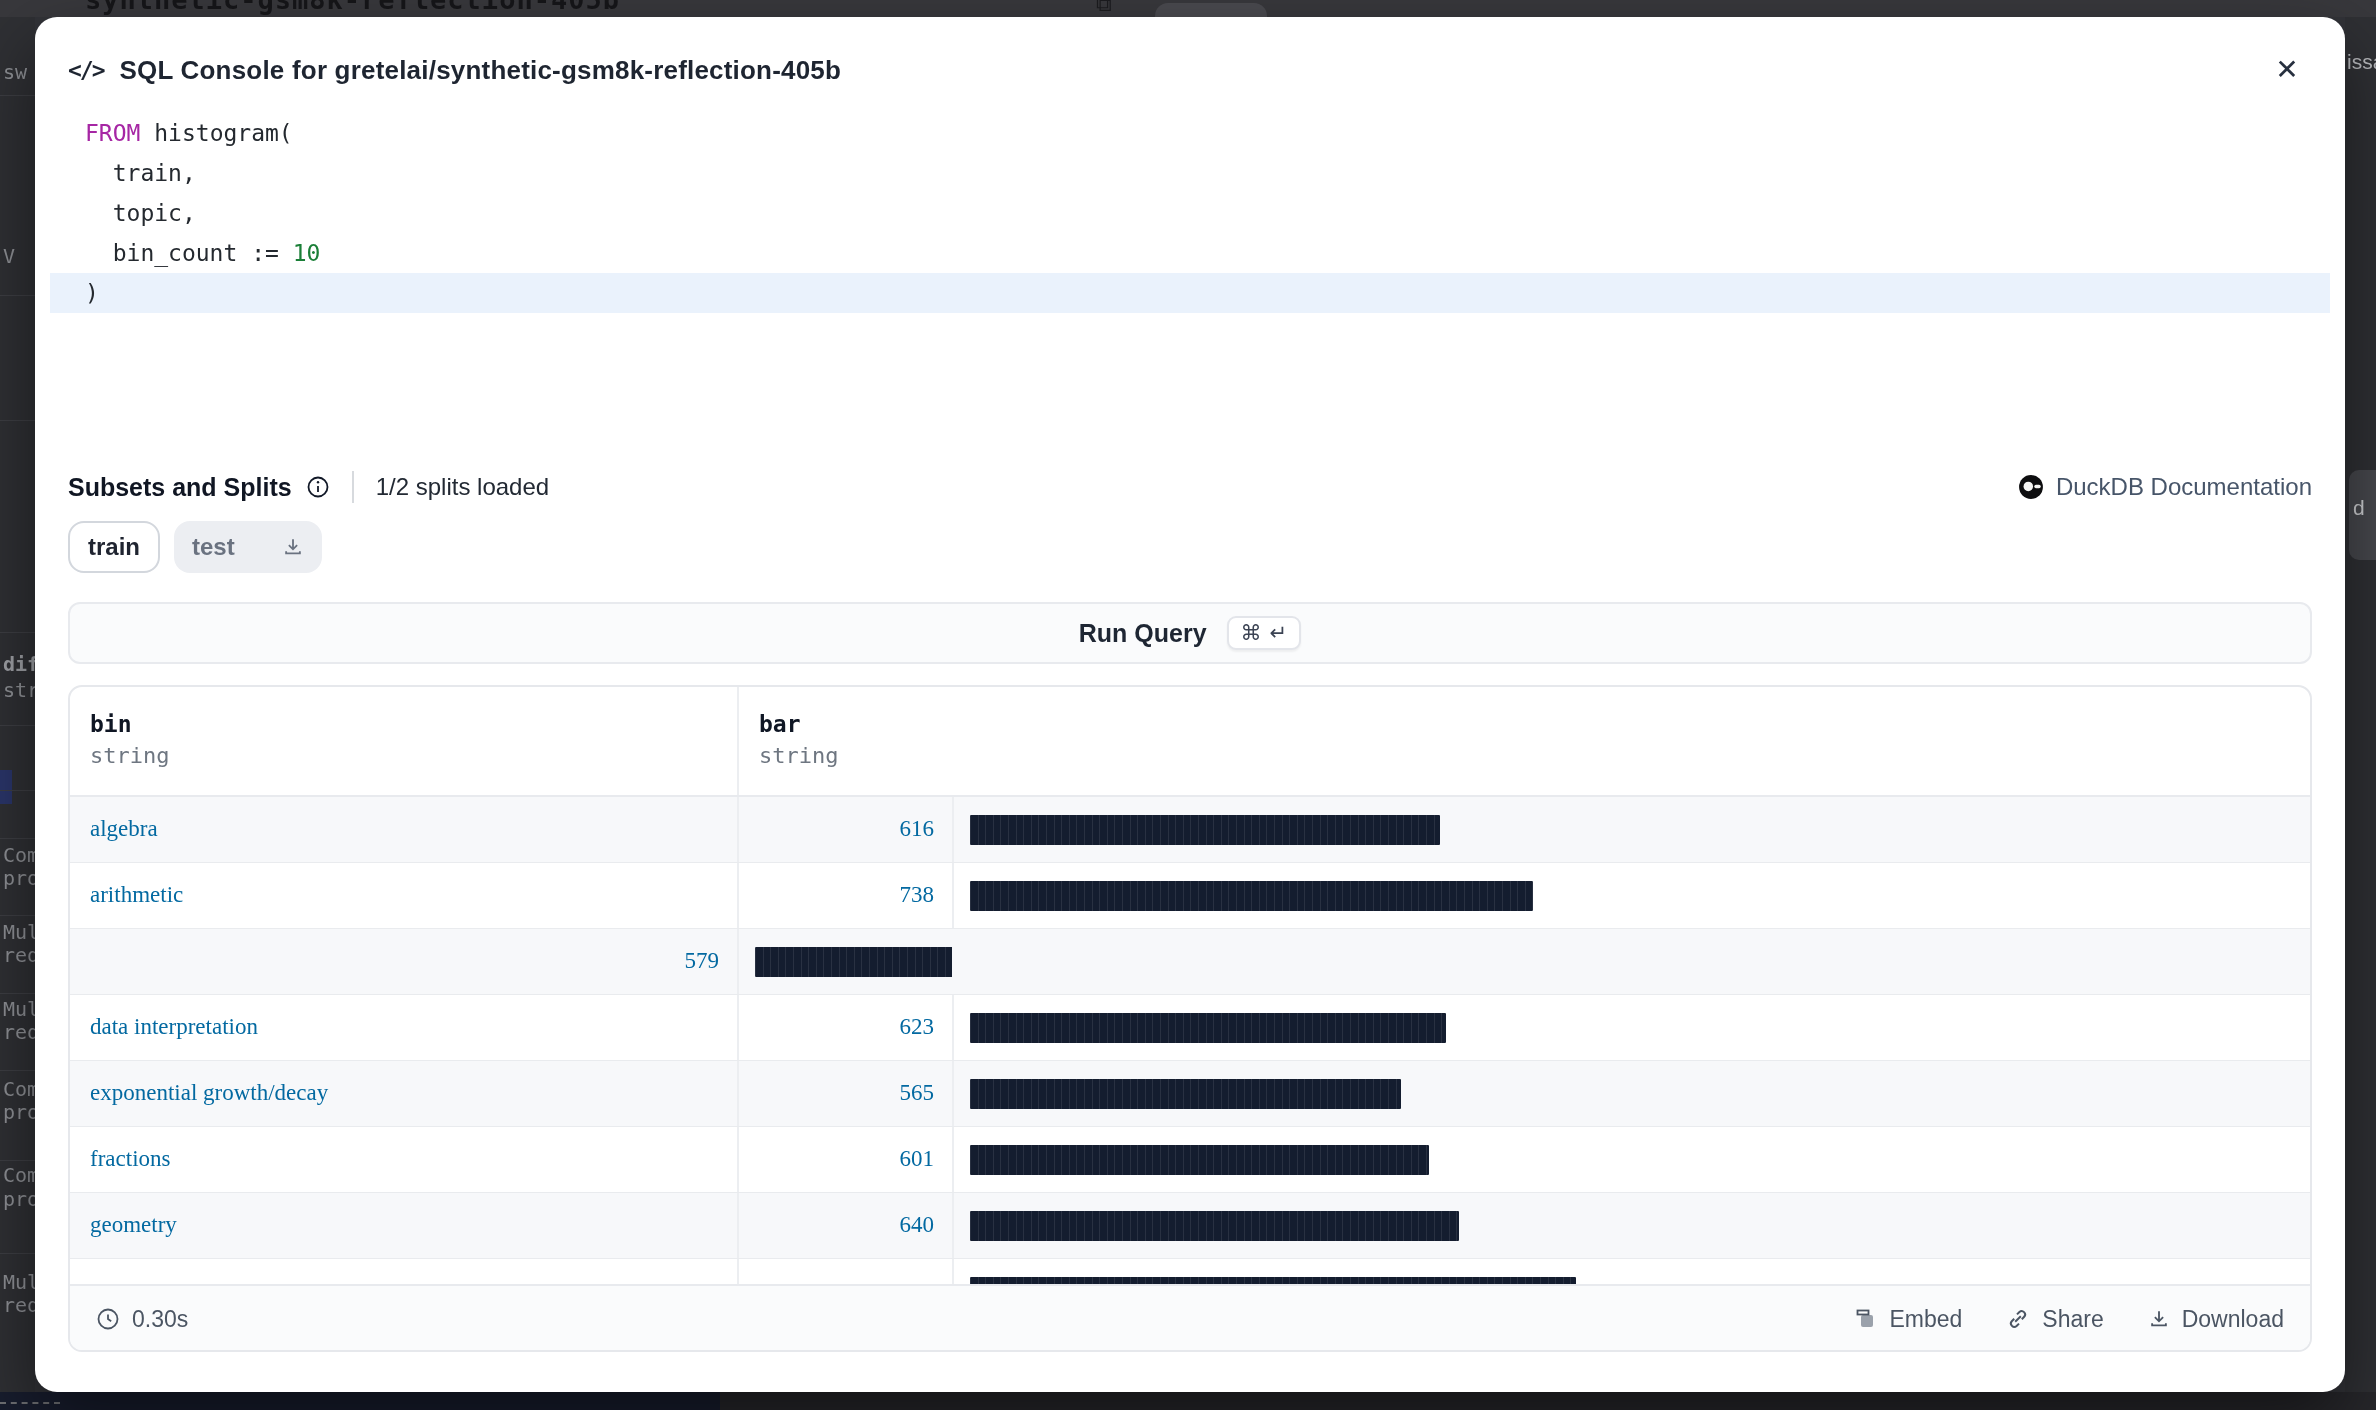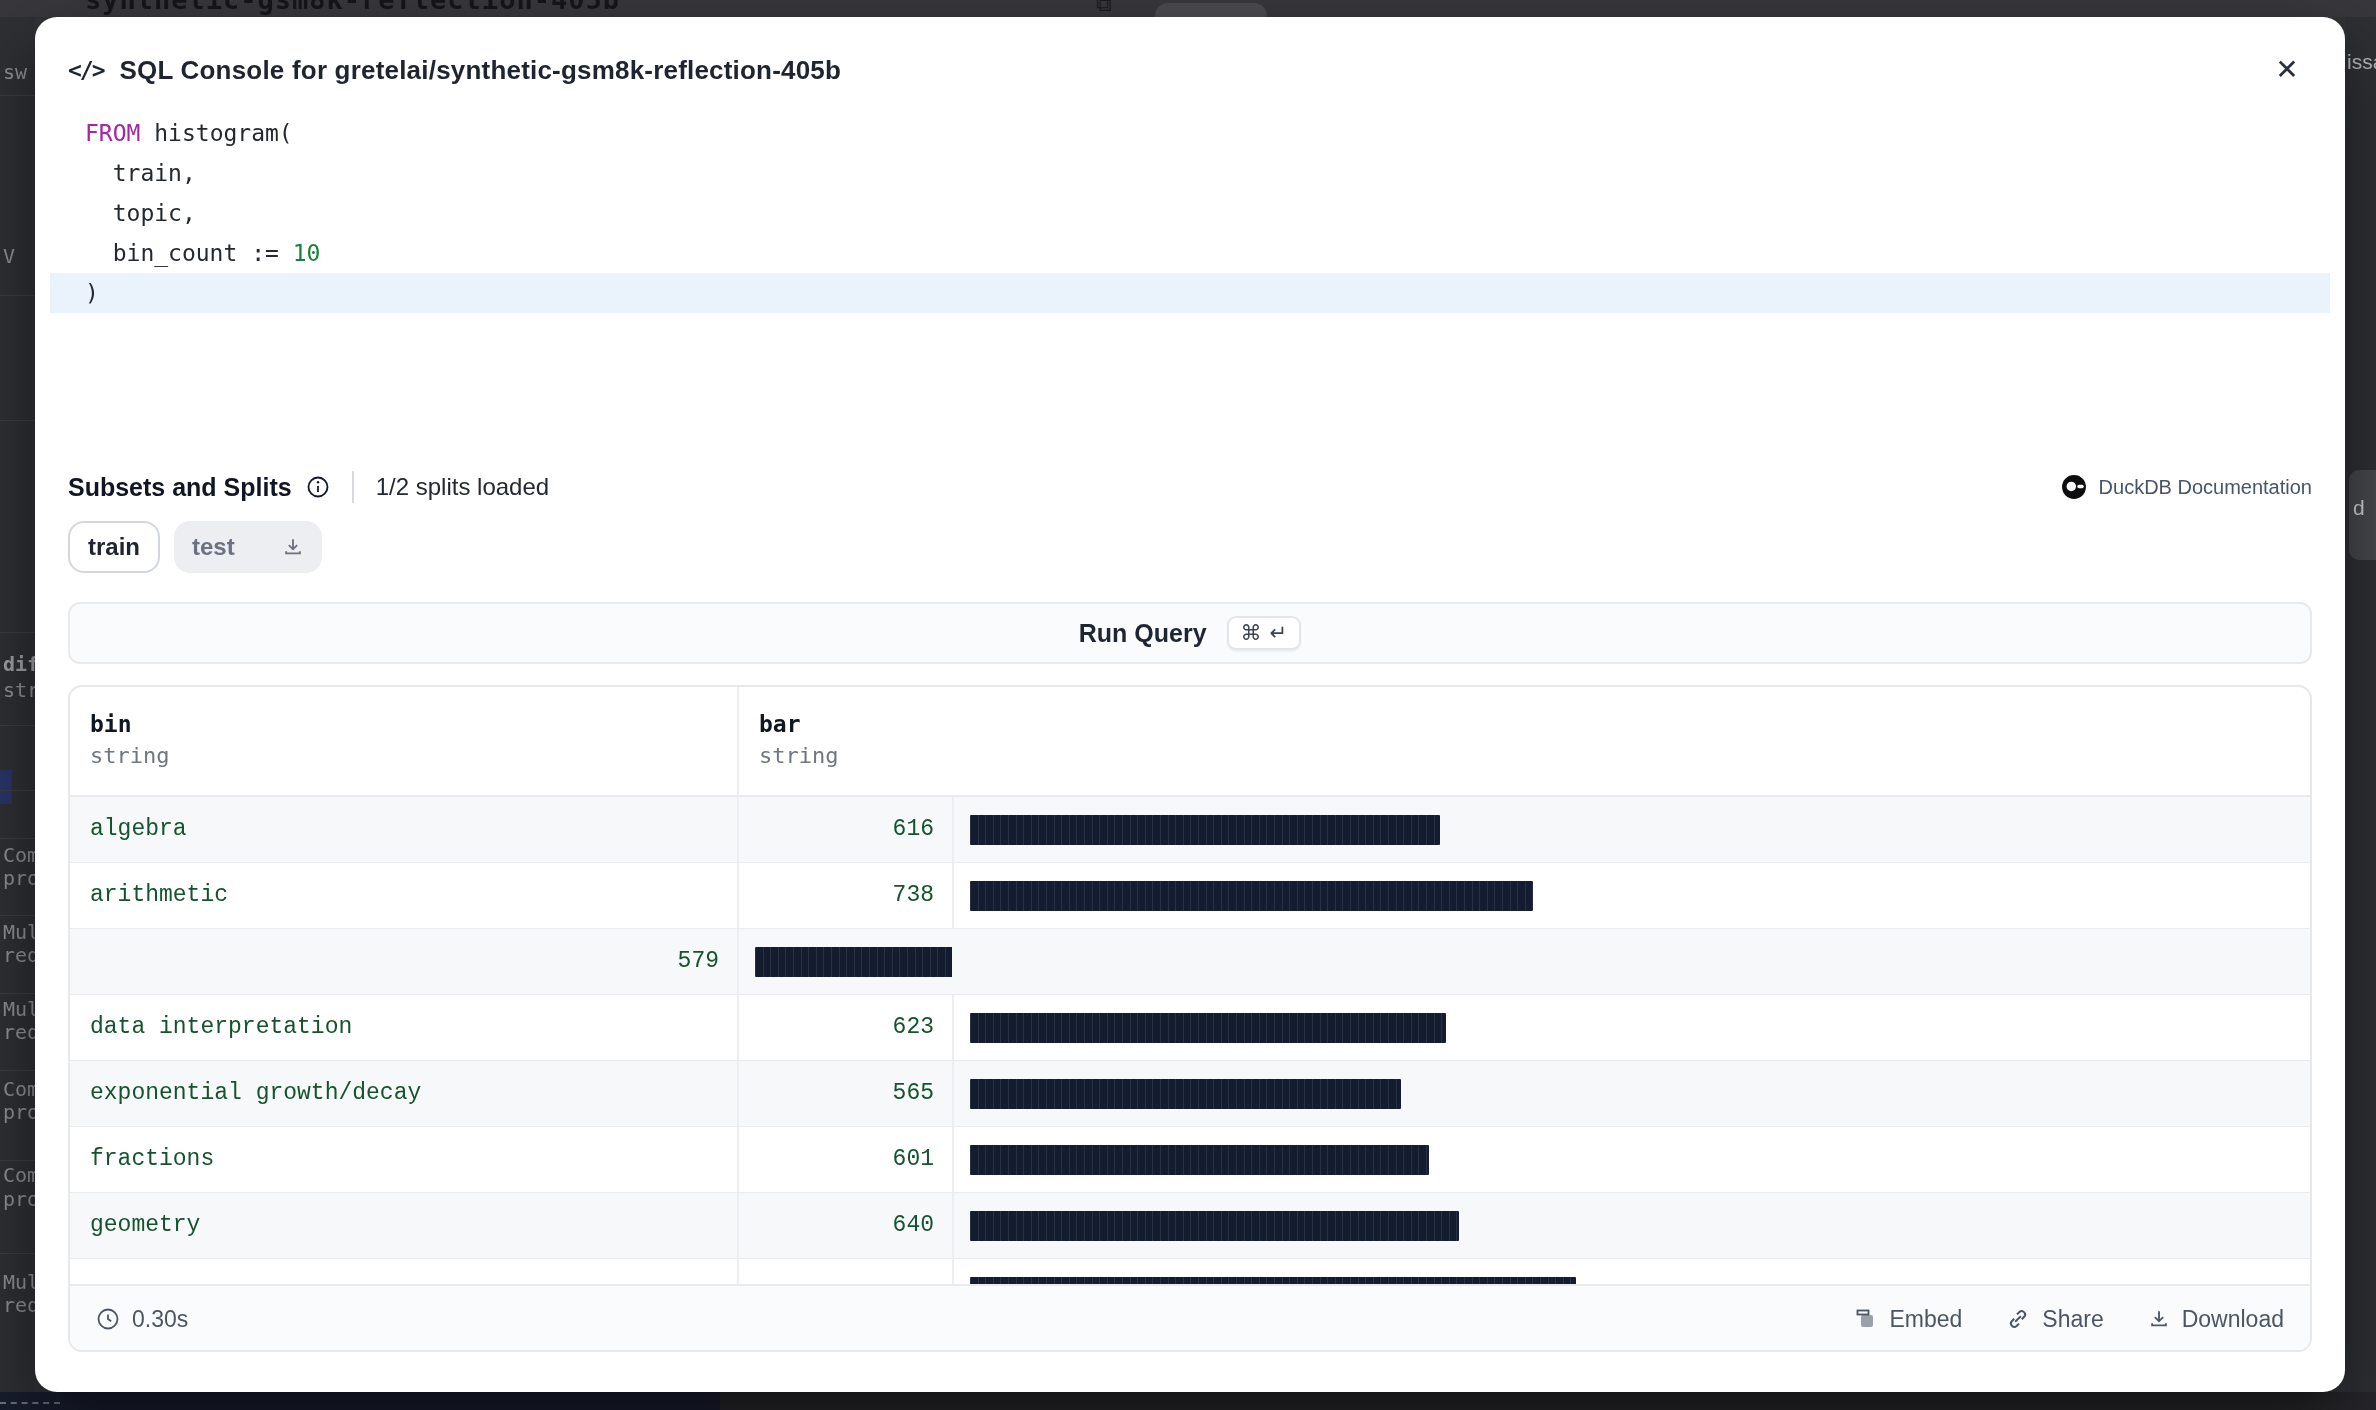--- a/index.html
+++ b/index.html
@@ -53,21 +53,21 @@
   .tok-number { color:#1a7f37; }
 
   
   .subsets-row { position:absolute; left:33px; top:448px; width:2244px; height:44px;
            display:flex; align-items:center; }
   .subsets-title { font-size:25px; font-weight:bold; color:#101623; }
   .info-icon { margin-left:14px; display:flex; cursor:pointer; }
   .v-div { width:2px; height:32px; background:#d7dade; margin:0 22px; }
   .splits-status { font-size:24px; color:#222933; }
   .doc-link { margin-left:auto; display:flex; align-items:center; gap:12px; color:#475569;
-           font-size:20px; cursor:pointer; }
+           font-size:24px; cursor:pointer; }
 
   
   .splits { position:absolute; left:33px; top:504px; display:flex; gap:14px; }
   .chip { display:flex; align-items:center; gap:10px; height:52px; padding:0 18px;
            border-radius:16px; font-size:24px; cursor:pointer; }
   .chip.active { background:#fff; border:2px solid #d3d7dd; font-weight:bold; color:#1f2430; }
   .chip.idle { background:#eceef2; color:#6a7280; font-weight:600;gap:47px; }
 
   
   .run-btn { position:absolute; left:33px; top:585px; width:2244px; height:62px;
@@ -83,22 +83,22 @@
            border:2px solid #e6e8ec; border-radius:14px; overflow:hidden; background:#fff; }
   .card-body { height:597px; overflow:hidden; }
   .tr, .thead-row { display:grid; grid-template-columns:667px 215px 1fr; }
   .thead-row { height:110px; border-bottom:2px solid #e8eaee; }
   .th { padding:24px 0 0 20px; font-family:"DejaVu Sans Mono", "Liberation Mono", monospace; }
   .th .cname { font-size:23px; font-weight:bold; color:#0f1624; }
   .th .ctype { font-size:22px; color:#6e7681; margin-top:6px; }
   .th + .th, .td + .td { border-left:2px solid #eceef1; }
   .tr { height:66px; border-bottom:1px solid #e9ebee; }
   .tr.odd { background:#f7f8fa; }
-  .td { font-family:Liberation Mono, monospace; font-size:23px;
-        color:#14532d; line-height:64px; white-space:nowrap; overflow:hidden; }
+  .td { font-family:Liberation Serif, serif; font-size:23px;
+        color:#0369a1; line-height:64px; white-space:nowrap; overflow:hidden; }
   .td-bin { padding-left:20px; }
   .td-count { text-align:right; padding-right:18px; }
   .td-bar { padding-left:16px; }
   .bar { height:30px; margin-top:18px; background:#141d2f; border-radius:1px;
         background-image:repeating-linear-gradient(90deg, rgba(255,255,255,.09) 0 1px, transparent 1px 7.6px); }
 
   
   .card-footer { height:68px; background:#fafbfc; border-top:2px solid #e8eaee;
         display:flex; align-items:center; padding:0 26px; }
   .duration { display:flex; align-items:center; gap:12px; color:#4b5563; font-size:23px; }

